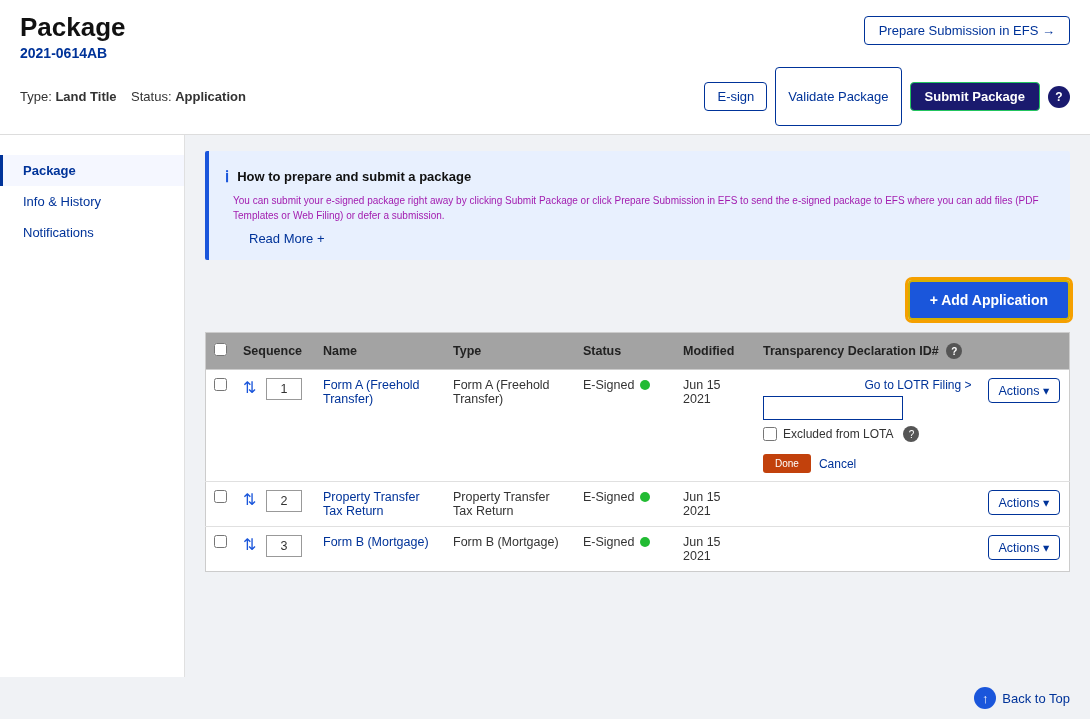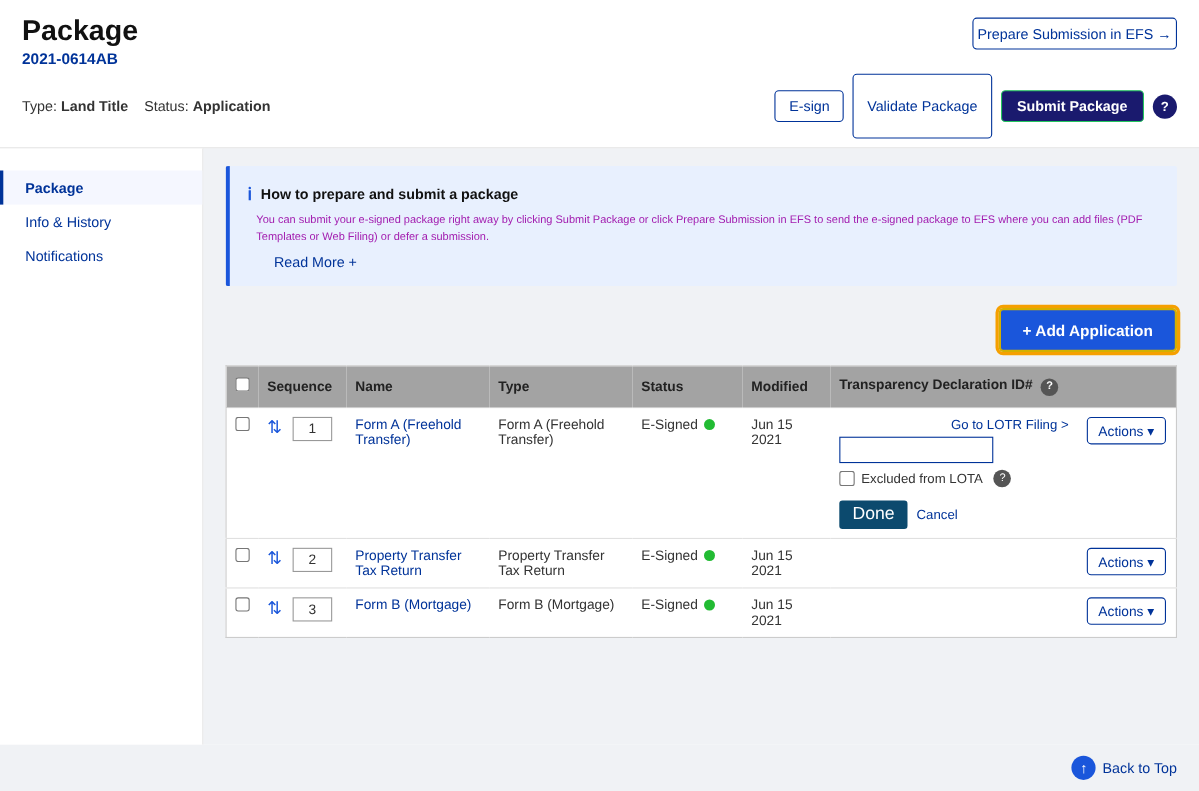--- a/index.html
+++ b/index.html
@@ -9,21 +9,21 @@
 
     
     .header { background: #fff; padding: 12px 20px 8px 20px; border-bottom: 1px solid #ddd; }
     .header-title { font-size: 26px; font-weight: bold; color: #111; }
     .header-id { font-size: 14px; font-weight: bold; color: #003399; margin-top: 2px; }
     .header-top-row { display: flex; align-items: flex-start; justify-content: space-between; }
     .header-subtitle-row { display: flex; align-items: center; justify-content: space-between; margin-top: 6px; }
     .header-type { font-size: 13px; color: #333; }
     .header-type strong { font-weight: bold; }
     .header-actions { display: flex; align-items: center; gap: 8px; }
-    .prepare-btn { background: #fff; border: 1px solid #003399; color: #003399; padding: 6px 4px; border-radius: 4px; cursor: pointer; font-size: 13px; white-space: nowrap; }
+    .prepare-btn { background: #fff; border: 1px solid #003399; color: #003399; padding: 6px 14px; border-radius: 4px; cursor: pointer; font-size: 13px; white-space: nowrap; }
     .esign-btn { background: #fff; border: 1px solid #003399; color: #003399; padding: 6px 12px; border-radius: 4px; cursor: pointer; font-size: 13px; }
     .validate-btn { background: #fff; border: 1px solid #003399; color: #003399; padding: 21px 12px; border-radius: 4px; cursor: pointer; font-size: 13px; }
     .submit-btn { background: #1a1a6e; border: 1px solid #22c55e; color: #fff; padding: 6px 14px; border-radius: 4px; cursor: pointer; font-size: 13px; font-weight: bold; }
     .manage-btn { background: #fff; border: 1px solid #003399; color: #003399; padding: 6px 12px; border-radius: 4px; cursor: pointer; font-size: 13px; }
     .help-btn { background: #1a1a6e; color: #fff; border: none; border-radius: 50%; width: 22px; height: 22px; font-size: 12px; cursor: pointer; display: flex; align-items: center; justify-content: center; font-weight: bold; }
 
     
     .body-layout { display: flex; flex: 1; }
 
     
@@ -66,21 +66,21 @@
     .status-signed { display: flex; align-items: center; gap: 6px; }
     .green-dot { width: 10px; height: 10px; border-radius: 50%; background: #22bb33; display: inline-block; }
 
     .actions-btn { background: #fff; border: 1px solid #003399; color: #003399; padding: 4px 10px; border-radius: 4px; cursor: pointer; font-size: 12.5px; display: flex; align-items: center; gap: 4px; }
 
     
     .lotr-link { color: #003399; font-size: 12px; cursor: pointer; text-align: right; display: block; margin-bottom: 4px; }
     .trans-input { border: 1px solid #003399; padding: 4px 6px; width: 140px; font-size: 12px; }
     .excluded-row { display: flex; align-items: center; gap: 6px; margin-top: 6px; font-size: 12px; }
     .excluded-checkbox { width: 14px; height: 14px; border: 1px solid #666; }
-    .done-btn { background: #0c4a6e; color: #fff; border: none; padding: 4px 12px; border-radius: 3px; cursor: pointer; font-size: 16px; margin-top: 6px; }
+    .done-btn { background: #c2410c; color: #fff; border: none; padding: 4px 12px; border-radius: 3px; cursor: pointer; font-size: 10px; margin-top: 6px; }
     .cancel-link { color: #003399; cursor: pointer; font-size: 12px; margin-top: 6px; margin-left: 8px; }
     .done-cancel-row { display: flex; align-items: center; margin-top: 6px; }
 
     
     .reorder-icon { color: #1a56db; font-size: 16px; cursor: pointer; margin-right: 6px; }
 
     
     .back-to-top { text-align: right; padding: 10px 20px; font-size: 13px; color: #003399; cursor: pointer; display: flex; align-items: center; justify-content: flex-end; gap: 6px; background: #f0f2f5; }
     .back-to-top-icon { background: #1a56db; color: #fff; border-radius: 50%; width: 22px; height: 22px; display: flex; align-items: center; justify-content: center; font-size: 13px; }
 

